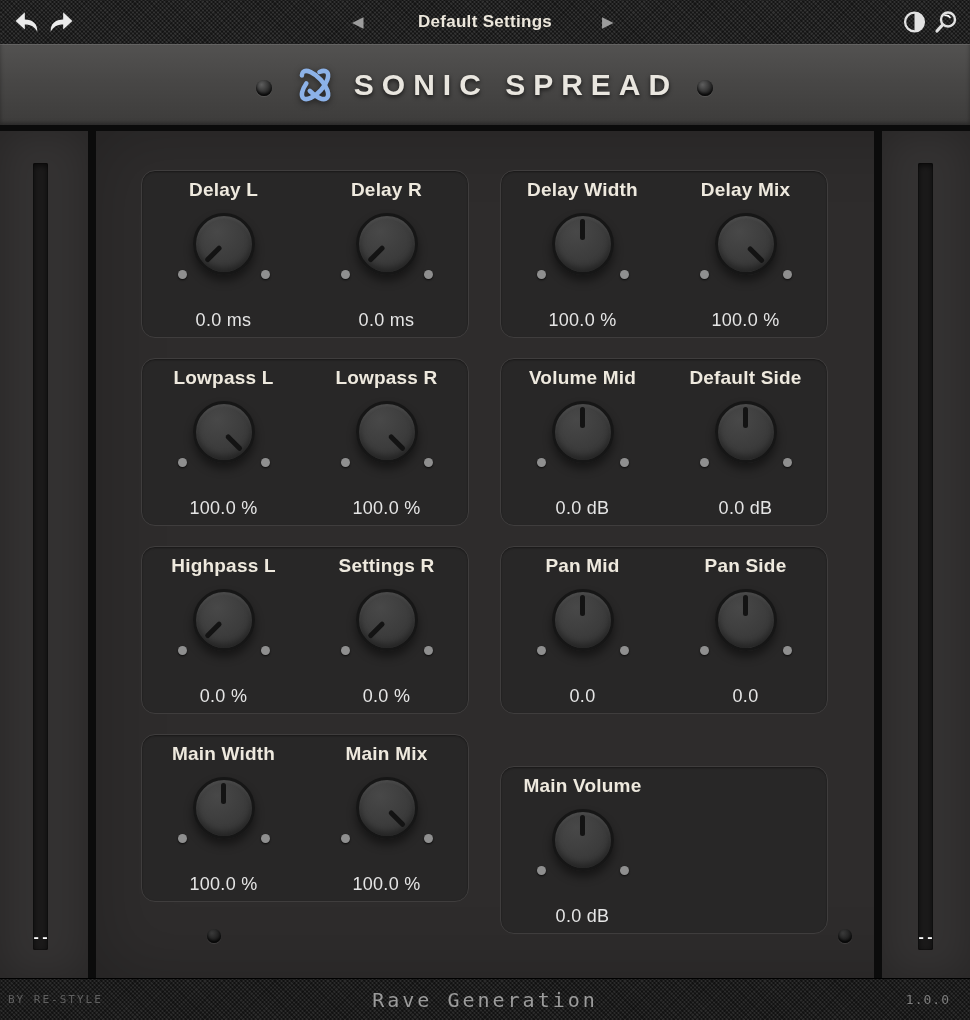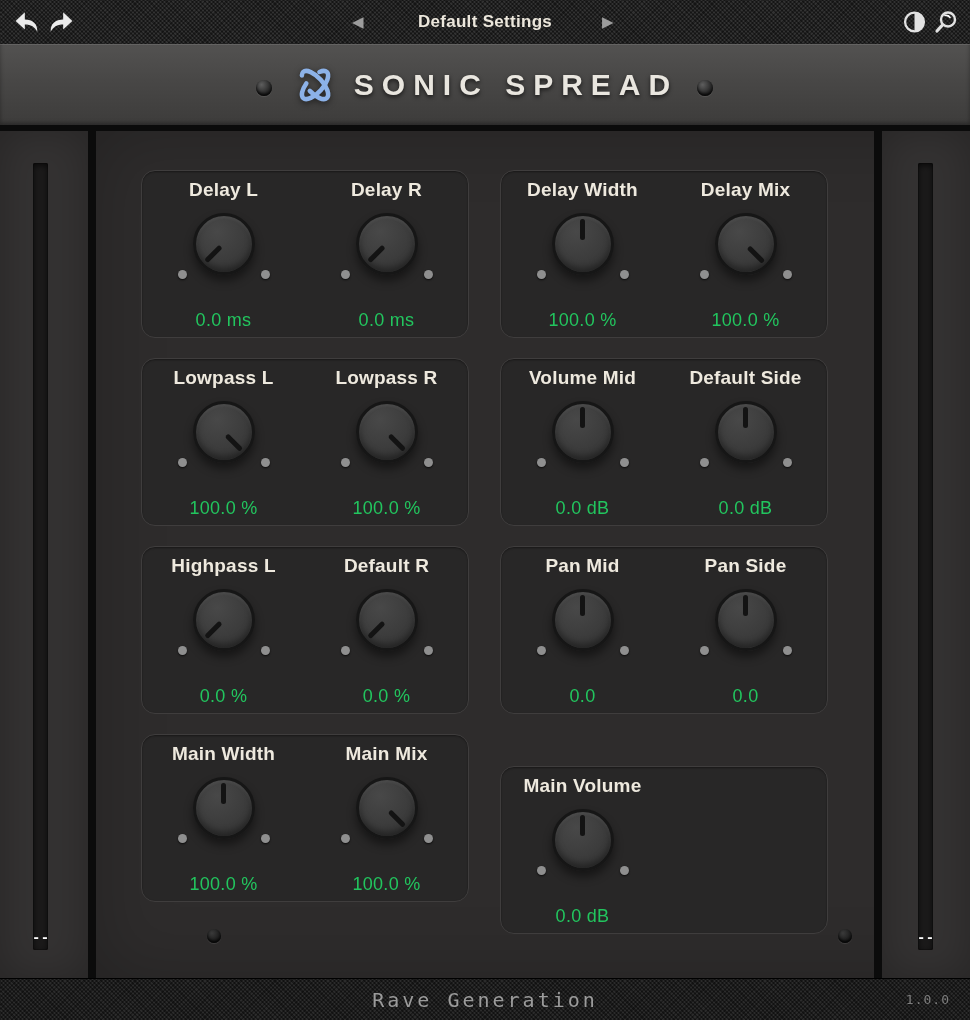--- a/index.html
+++ b/index.html
@@ -62,21 +62,21 @@
     box-sizing:border-box;border-radius:50%;border:3px solid #161616;cursor:pointer;
     background:radial-gradient(circle at 38% 28%, #484848, #3c3c3c 55%, #313131 100%);
     box-shadow:0 6px 10px rgba(0,0,0,.45), inset 0 2px 3px rgba(255,255,255,.07), inset 0 -4px 6px rgba(0,0,0,.35);}
   .rotor{position:absolute;inset:0;}
   .ptr{position:absolute;top:3px;left:50%;margin-left:-2.5px;width:5px;height:21px;
     border-radius:3px;background:#131313;}
   .dot{position:absolute;top:99px;width:9px;height:9px;border-radius:50%;background:#8f8f8f;
     box-shadow:0 1px 2px rgba(0,0,0,.7);}
   .dot-l{left:calc(50% - 46px);} .dot-r{left:calc(50% + 37px);}
   .param-value{position:absolute;top:139px;left:0;right:0;text-align:center;
-    color:#22c55e;font-size:18px;letter-spacing:.3px;}
+    color:#e5e5e5;font-size:18px;letter-spacing:.3px;}
   .clip-button{position:absolute;top:54px;left:50%;transform:translateX(-50%);
     width:70px;height:38px;box-sizing:border-box;border:3px solid #0c0c0c;outline:2px solid #8d8d8d;
     cursor:pointer;
     background:radial-gradient(ellipse at 50% 58%, #c6dcfa 0%, #9dbdf1 42%, #6d94dd 80%, #5a7ec9 100%);
     box-shadow:0 0 14px rgba(120,160,230,.28);}
 
   
   .bottombar{position:absolute;left:0;top:978px;width:970px;height:42px;
     background-color:#232323;
     background-image:
@@ -256,21 +256,21 @@
           <div class="knob">
             <div class="rotor" style="transform: rotate(-135deg);">
                 <div class="ptr"></div>
               </div>
           </div>
           <span class="dot dot-l"></span>
           <span class="dot dot-r"></span>
           <div class="param-value">0.0 %</div>
         </div>
         <div class="param">
-          <div class="param-label">Default R</div>
+          <div class="param-label">Settings R</div>
           <div class="knob">
             <div class="rotor" style="transform: rotate(-135deg);">
                 <div class="ptr"></div>
               </div>
           </div>
           <span class="dot dot-l"></span>
           <span class="dot dot-r"></span>
           <div class="param-value">0.0 %</div>
         </div>
       </div>
@@ -344,17 +344,18 @@
     </div>
 
     <div class="vdiv right"></div>
     <div class="strip right">
       <div class="meter-track" style="left:36px"></div>
       <div class="meter-readout" style="left:27px">--</div>
     </div>
   </div>
 
   <div class="bottombar">
+    <span class="credit">BY RE-STYLE</span>
     <span class="product">Rave Generation</span>
     <span class="version">1.0.0</span>
   </div>
 
 </div>
 
 </body></html>

